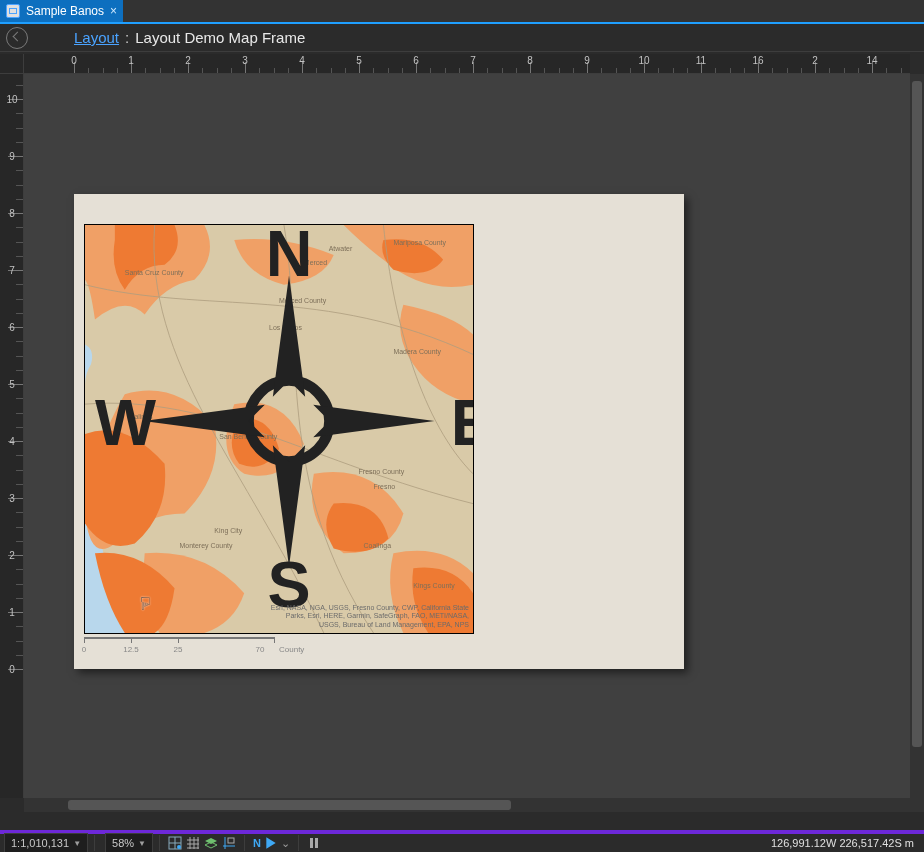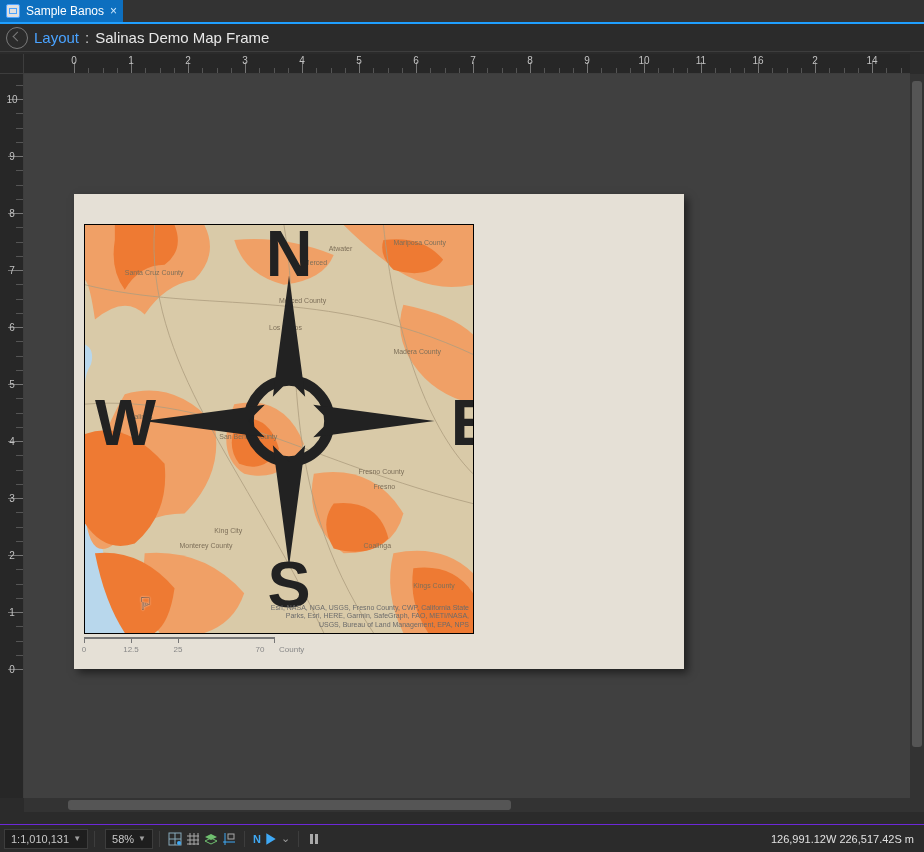--- a/index.html
+++ b/index.html
@@ -76,21 +76,23 @@
     content: "";
     position: absolute;
     left: 7px; top: 5px;
     width: 7px; height: 7px;
     border-left: 1.5px solid #7a7a7a;
     border-bottom: 1.5px solid #7a7a7a;
     transform: rotate(45deg);
   }
   .crumb-bar .link {
     color: #4aa3ff;
+    text-decoration: underline;
     cursor: pointer;
+    margin-left: 40px;
   }
   .crumb-bar .sep {
     margin: 0 6px;
     color: #c8c8c8;
   }
 
   
   .workspace {
     position: absolute;
     top: 54px;          
@@ -261,23 +263,23 @@
   .scroll-corner {
     position: absolute;
     right: 0; bottom: 0; width: 14px; height: 14px;
     background: #333;
   }
 
   
   .status-bar {
     position: absolute;
     left: 0; right: 0; bottom: 0;
-    height: 28px;
+    height: 22px;
     background: #2b2b2b;
-    border-top: 1px solid #6d28d9;
+    border-top: 4px solid #6d28d9;
     display: flex;
     align-items: center;
     font-size: 11px;
     color: #c8c8c8;
   }
   .status-bar .field {
     display: flex;
     align-items: center;
     height: 20px;
     padding: 0 6px;
@@ -323,21 +325,21 @@
     <span class="tab-icon"></span>
     <span>Sample Banos</span>
     <span class="close">×</span>
   </div>
 </div>
 
 <div class="crumb-bar">
   <div class="back-btn"></div>
   <span class="link">Layout</span>
   <span class="sep">:</span>
-  <span>Salinas Demo Map Frame</span>
+  <span>Layout Demo Map Frame</span>
 </div>
 
 <div class="workspace">
   <div class="ruler-corner"></div>
   <div class="ruler-h" id="ruler-h">
       <div class="tick-major" style="left: 50px; top: 8px; width: 1px; height: 12px;"></div>
       <div class="tick-label-h" style="left: 50px;">0</div>
       <div class="tick-minor" style="left: 64.25px; top: 14px; width: 1px; height: 6px;"></div>
       <div class="tick-minor" style="left: 78.5px; top: 14px; width: 1px; height: 6px;"></div>
       <div class="tick-minor" style="left: 92.75px; top: 14px; width: 1px; height: 6px;"></div>

